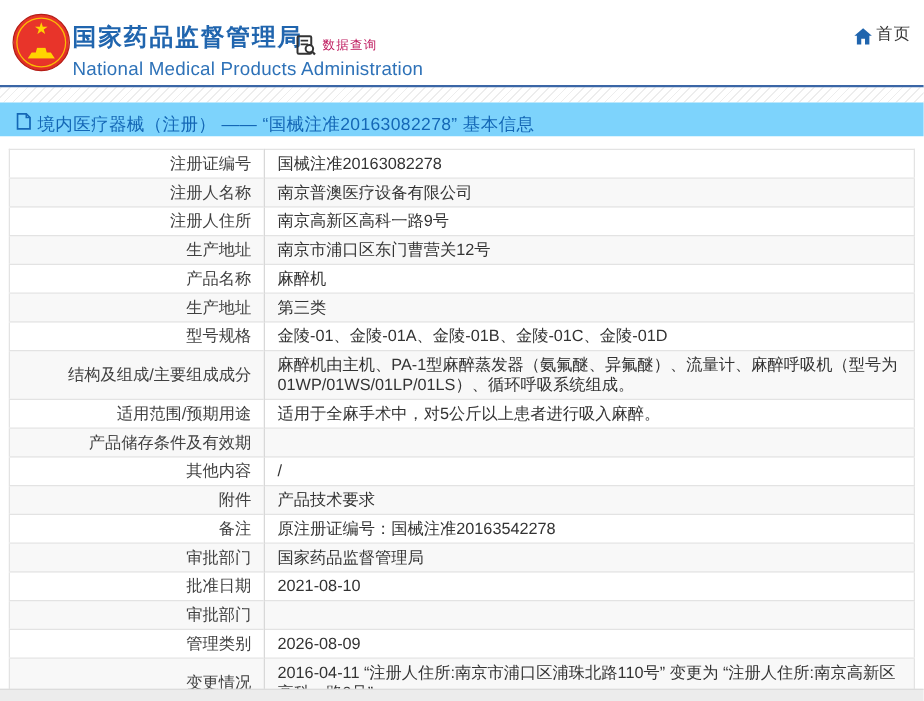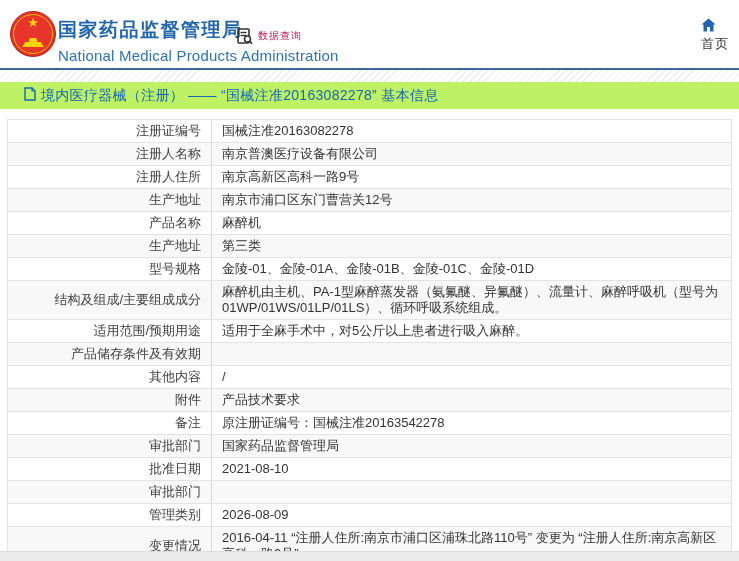--- a/index.html
+++ b/index.html
@@ -21,31 +21,31 @@
   .org-names { position:absolute; left:58px; top:17px; }
   .org-zh { color:#2065ae; font-size:19px; font-weight:bold; letter-spacing:1.5px; }
   .org-en { color:#2e72b8; font-size:15px; margin-top:4px; letter-spacing:.2px; }
 
   .data-query { position:absolute; left:236px; top:27px; display:flex; align-items:center; gap:4px;
                 cursor:pointer; }
   .data-query svg { display:block; }
   .data-query-label { font-size:10px; color:#be185d; font-weight:500; letter-spacing:1px; }
 
   .top-nav { position:absolute; right:10px; top:18px; display:flex; gap:26px; }
-  .nav-item { display:flex; flex-direction:column; align-items:flex-start; gap:3px; cursor:pointer; }
+  .nav-item { display:flex; flex-direction:row; align-items:flex-end; gap:3px; cursor:pointer; }
   .nav-item svg { display:block; }
   .nav-label { font-size:13px; color:#333; letter-spacing:1px; }
 
   .blue-line { height:2px; background:#3a66a6; }
   .hatch-band { height:12px;
      background:repeating-linear-gradient(135deg,#ededed 0 1px,#ffffff 1px 5px); }
 
   
-  .crumb-bar { height:27px; background:#bef264; display:flex; align-items:center;
-               padding-left:24px; gap:5px; }
+  .crumb-bar { height:27px; background:#7dd3fc; display:flex; align-items:flex-end;
+               padding-left:13px; gap:5px; }
   .crumb-text { color:#1467b6; font-size:14px; letter-spacing:.3px; }
 
   
   .info-table { width:725px; margin:10px 7px 0; border-collapse:collapse;
                 border:1px solid #e3e3e3; font-size:13px; }
   .info-table tr { border-bottom:1px solid #e3e3e3; }
   .info-table tr:nth-child(even) { background:#f8f8f8; }
   .label-cell { width:204px; text-align:right; vertical-align:middle; color:#404040;
                 padding:3px 10px 3px 4px; border-right:1px solid #d8d8d8; line-height:16px; }
   .value-cell { padding:3px 8px 3px 10px; color:#333; line-height:16px; vertical-align:middle;

